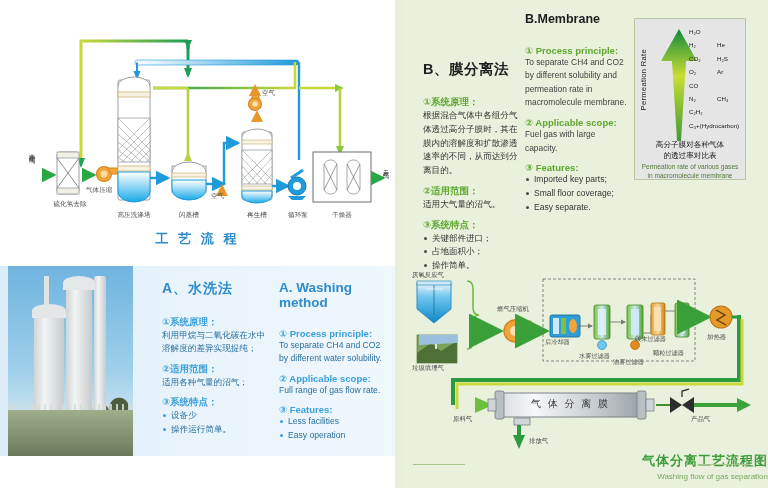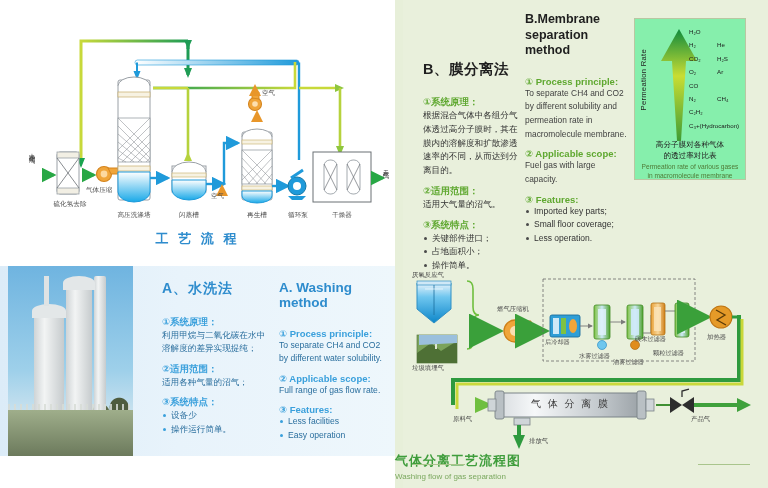--- a/index.html
+++ b/index.html
@@ -63,36 +63,36 @@
   .cn-head-g{ color:#1f1f1f; font-size:14.5px; font-weight:bold; letter-spacing:.5px;margin-top:48px; }
   .en-head-g{ color:#1f1f1f; font-size:12.5px; font-weight:bold; line-height:1.25; }
   .sec-t-green{ color:#5fa830; font-size:9.5px; font-weight:bold; margin-top:7px; }
   .sec-b-green{ color:#333; font-size:8.6px; line-height:1.6; }
   .sec-b-green2{ color:#3f3f3f; font-size:8.4px; line-height:1.62; }
   .bul-g{ color:#333; font-size:8.5px; line-height:1.62; padding-left:9px; position:relative; }
   .bul-g:before{ content:""; position:absolute; left:1px; top:5px; width:3px;height:3px;border-radius:50%;background:#4a4a4a; }
 
   .chart-box{
     position:absolute; left:634px; top:18px; width:112px; height:162px;
-    border:1px solid #b9c7a2; background:#86efac;padding-left:32px;
+    border:1px solid #b9c7a2; background:#e5e5e5;padding-left:32px;
   }
   .perm-label{
     position:absolute; left:4px; top:30px; font-size:7.6px; color:#222;
     writing-mode:vertical-rl; transform:rotate(180deg); letter-spacing:.3px;
   }
   .gas-list{ position:absolute; left:54px; top:9px; width:72px; font-size:6.2px; color:#1a1a1a; }
   .gas-row{ height:13.4px; display:flex; }
   .gas-row .g1{ width:28px; }
   .gas-row .g2{ width:40px; }
   .chart-cn{ position:absolute; left:0; top:120px; width:100%; text-align:center;
              font-size:7.6px; color:#222; line-height:1.45; }
   .chart-en{ position:absolute; left:0; top:143px; width:100%; text-align:center;
              font-size:6.6px; color:#4f7a36; line-height:1.4; }
 
-  .bottom-title{ position:absolute; left:395px; top:452px; width:373px; text-align:left; }
+  .bottom-title{ position:absolute; left:395px; top:452px; width:373px; text-align:right; }
   .bt-cn{ color:#3f9d3c; font-size:13px; font-weight:bold; letter-spacing:1px; }
   .bt-en{ color:#7aa85e; font-size:8px; margin-top:2px; }
   .bt-line{ position:absolute; top:12px; height:1px; background:#a9c58c; width:52px; }
 
   .pf-cn{ color:#2e8ccd; font-size:13px; font-weight:bold; letter-spacing:3px; }
   .pf-en{ color:#6fb4dd; font-size:9px; letter-spacing:1px; margin-top:18px; }
 </style>
 </head>
 <body>
 
@@ -286,30 +286,29 @@
     <div class="sec-t-green">②适用范围：</div>
     <div class="sec-b-green">适用大气量的沼气。</div>
     <div class="sec-t-green">③系统特点：</div>
     <div class="bul-g">关键部件进口；</div>
     <div class="bul-g">占地面积小；</div>
     <div class="bul-g">操作简单。</div>
   </div>
 
   <div class="txtcol" style="left:525px; top:12px; width:105px;">
     <div class="en-head-g">B.Membrane</div>
-    <div class="en-head-g">separation method</div>
     <div style="height:10px"></div>
     <div class="sec-t-green">① Process principle:</div>
     <div class="sec-b-green2">To separate CH4 and CO2 by different solubility and permeation rate in macromolecule membrane.</div>
     <div class="sec-t-green">② Applicable scope:</div>
     <div class="sec-b-green2">Fuel gas with large capacity.</div>
     <div class="sec-t-green">③ Features:</div>
     <div class="bul-g">Imported key parts;</div>
     <div class="bul-g">Small floor coverage;</div>
-    <div class="bul-g">Less operation.</div>
+    <div class="bul-g">Easy separate.</div>
   </div>
 
   <div class="chart-box">
     <div class="perm-label">Permeation Rate</div>
     <svg width="44" height="116" viewBox="0 0 44 116" style="position:absolute;left:22px;top:8px;">
       <defs>
         <linearGradient id="arrG" x1="0" y1="0" x2="0" y2="1">
           <stop offset="0%" stop-color="#0f8a3c"></stop>
           <stop offset="42%" stop-color="#c9dd33"></stop>
           <stop offset="100%" stop-color="#3f9b35"></stop>

